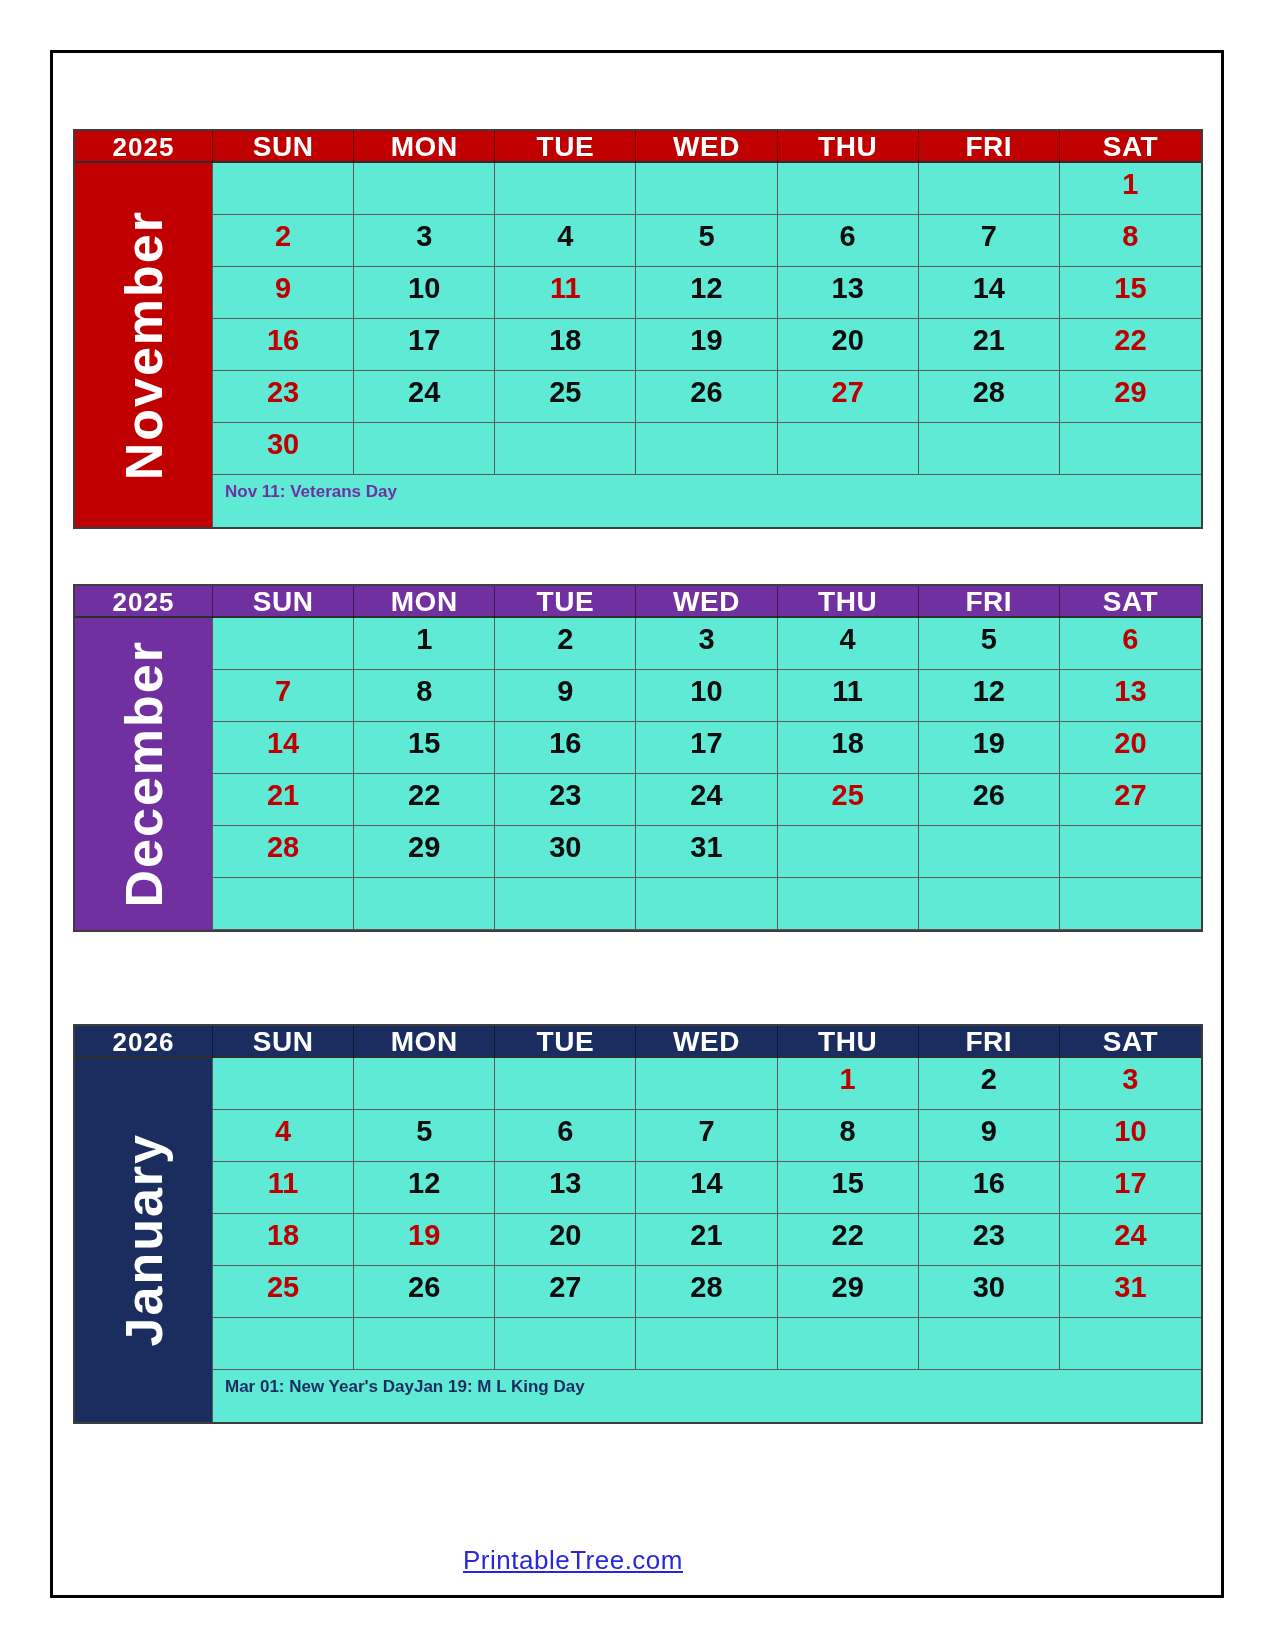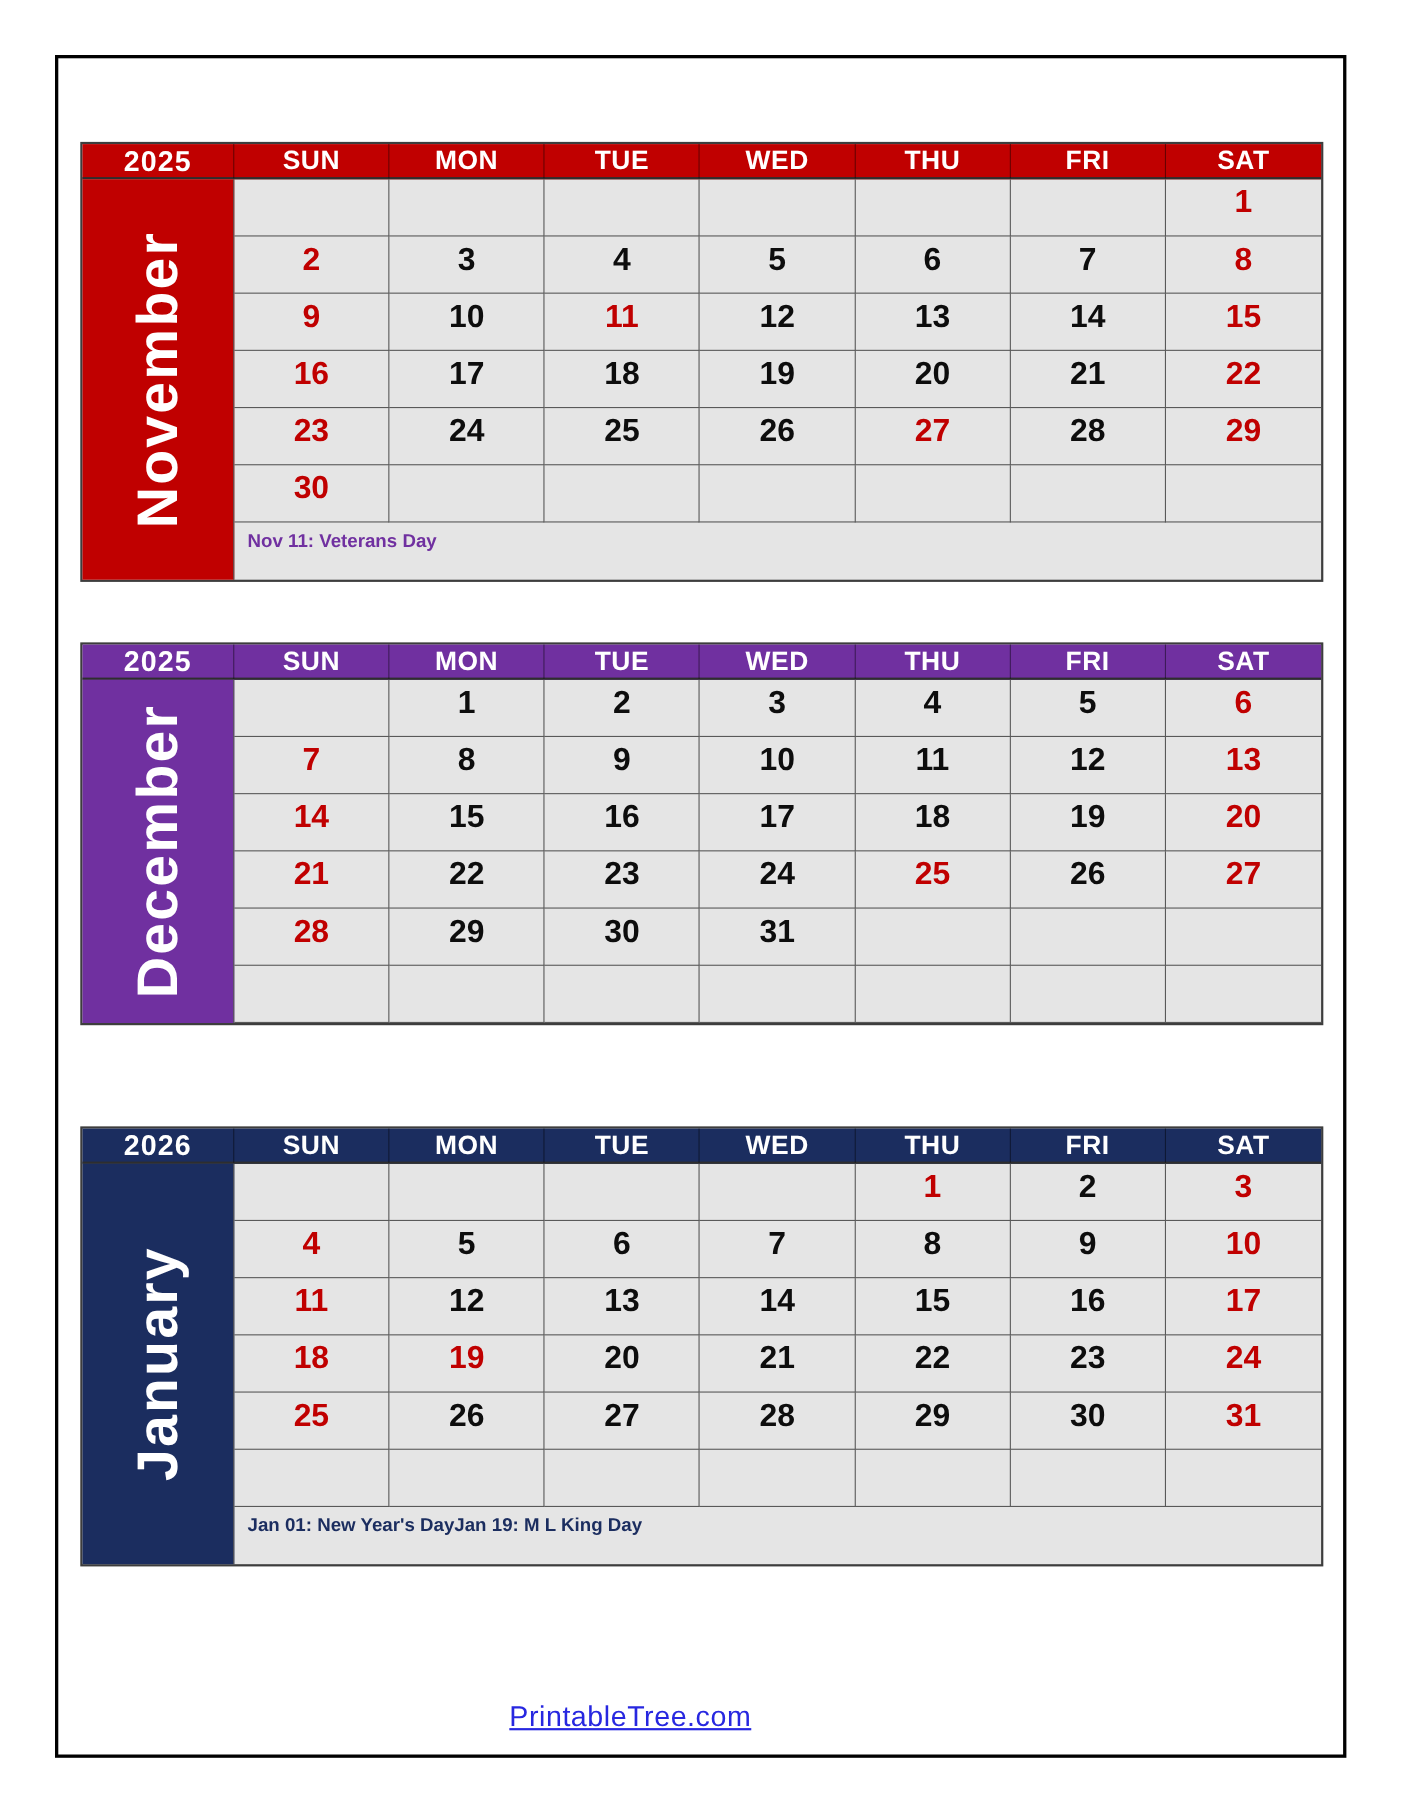--- a/index.html
+++ b/index.html
@@ -16,42 +16,42 @@
     width: 1174px; height: 1548px;
     border: 3px solid #000000;
     background: #ffffff;
   }
   
   .month {
     position: absolute;
     left: 73px;
     width: 1130px;
     border: 2px solid #3d3d3d;
-    background: #e5e5e5;
+    background: #5eead4;
   }
   .month-0 { top: 129px; }
   .month-1 { top: 584px; }
   .month-2 { top: 1024px; }
 
   .month-header {
     display: grid;
     grid-template-columns: 138px repeat(7, 1fr);
     height: 32px;
     background: var(--accent);
     border-bottom: 2px solid #2e2e2e;
   }
   .year-cell {
     display: flex; align-items: center; justify-content: center;
     color: #ffffff; font-weight: bold; font-size: 26px;
     border-right: 1px solid rgba(0,0,0,0.45);
     letter-spacing: 1px;
   }
   .dow-cell {
     display: flex; align-items: center; justify-content: center;
-    color: #ffffff; font-weight: bold; font-size: 24px;
+    color: #ffffff; font-weight: bold; font-size: 28px;
     border-right: 1px solid rgba(0,0,0,0.45);
     letter-spacing: 0.5px;
   }
   .dow-cell:last-child { border-right: none; }
 
   .month-body { display: flex; }
   .month-name-block {
     flex: none;
     width: 138px;
     background: var(--accent);
@@ -293,21 +293,21 @@
           <div class="day-cell">30</div>
           <div class="day-cell last-col red">31</div>
           <div class="day-cell"></div>
           <div class="day-cell"></div>
           <div class="day-cell"></div>
           <div class="day-cell"></div>
           <div class="day-cell"></div>
           <div class="day-cell"></div>
           <div class="day-cell last-col"></div>
           <div class="holiday-cell">
-            <div class="holiday-line">Jan 01: New Year's Day</div>
+            <div class="holiday-line">Mar 01: New Year's Day</div>
             <div class="holiday-line">Jan 19: M L King Day</div>
           </div>
         </div>
     </div>
   </div>
 </div>
 
 <div class="footer">
   <a href="#">PrintableTree.com</a>
 </div>

